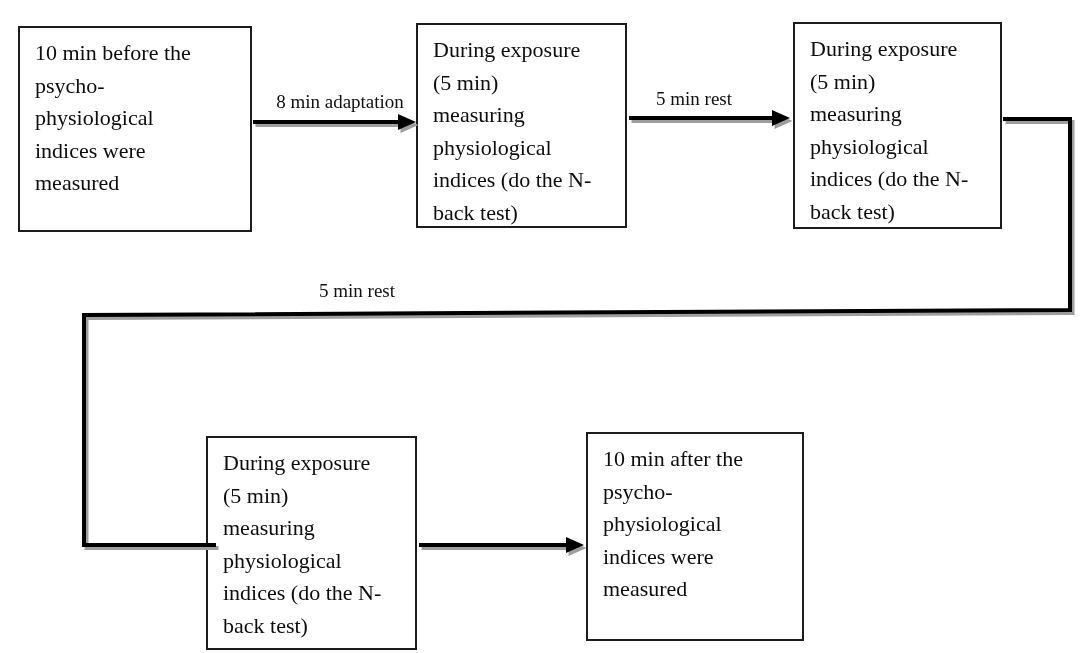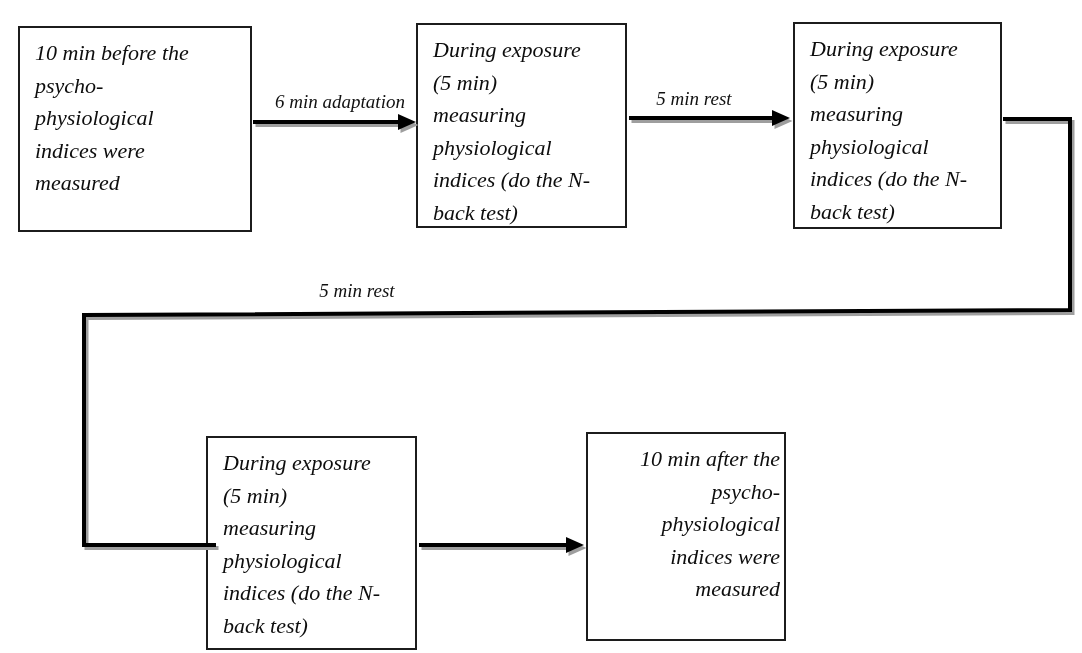--- a/index.html
+++ b/index.html
@@ -7,38 +7,37 @@
     padding: 0;
     background: #ffffff;
   }
   .canvas {
     position: relative;
     width: 1082px;
     height: 653px;
     background: #ffffff;
     font-family: "Liberation Serif", serif;
     overflow: hidden;
-    font-style: italic;
   }
   .flow-box {
     position: absolute;
     box-sizing: border-box;
     background: #ffffff;
     border: 2px solid #1c1c1c;
     color: #0d0d0d;
     font-size: 22px;
     line-height: 32.5px;
     padding: 9px 4px 0 15px;
     white-space: pre-line;
   }
   .box-before      { left: 18px;  top: 26px;  width: 234px; height: 206px; }
   .box-exposure-1  { left: 416px; top: 23px;  width: 211px; height: 205px; }
   .box-exposure-2  { left: 793px; top: 22px;  width: 209px; height: 207px; }
   .box-exposure-3  { left: 206px; top: 436px; width: 211px; height: 214px; }
-  .box-after       { left: 586px; top: 432px; width: 200px; height: 209px; text-align: right; }
+  .box-after       { left: 586px; top: 432px; width: 218px; height: 209px; }
 
   .arrow-label {
     position: absolute;
     color: #111111;
     font-size: 19px;
     line-height: 21px;
     text-align: center;
   }
   .label-adaptation  { left: 255px; top: 91px;  width: 170px; }
   .label-rest-top    { left: 624px; top: 88px;  width: 140px; }
@@ -126,20 +125,20 @@
         <line x1="419" y1="545" x2="568" y2="545" stroke-width="4"></line>
         <polygon points="566,537 584,545 566,553" stroke="none"></polygon>
       </g>
       <g stroke="#000000" fill="#000000">
         <line x1="419" y1="545" x2="568" y2="545" stroke-width="4"></line>
         <polygon points="566,537 584,545 566,553" stroke="none"></polygon>
       </g>
     </g>
   </svg>
 
-  <div class="arrow-label label-adaptation">6 min adaptation</div>
+  <div class="arrow-label label-adaptation">8 min adaptation</div>
 
   <div class="arrow-label label-rest-top">5 min rest</div>
 
   <div class="arrow-label label-rest-long">5 min rest</div>
 
 
 </div>
 
 </body></html>

